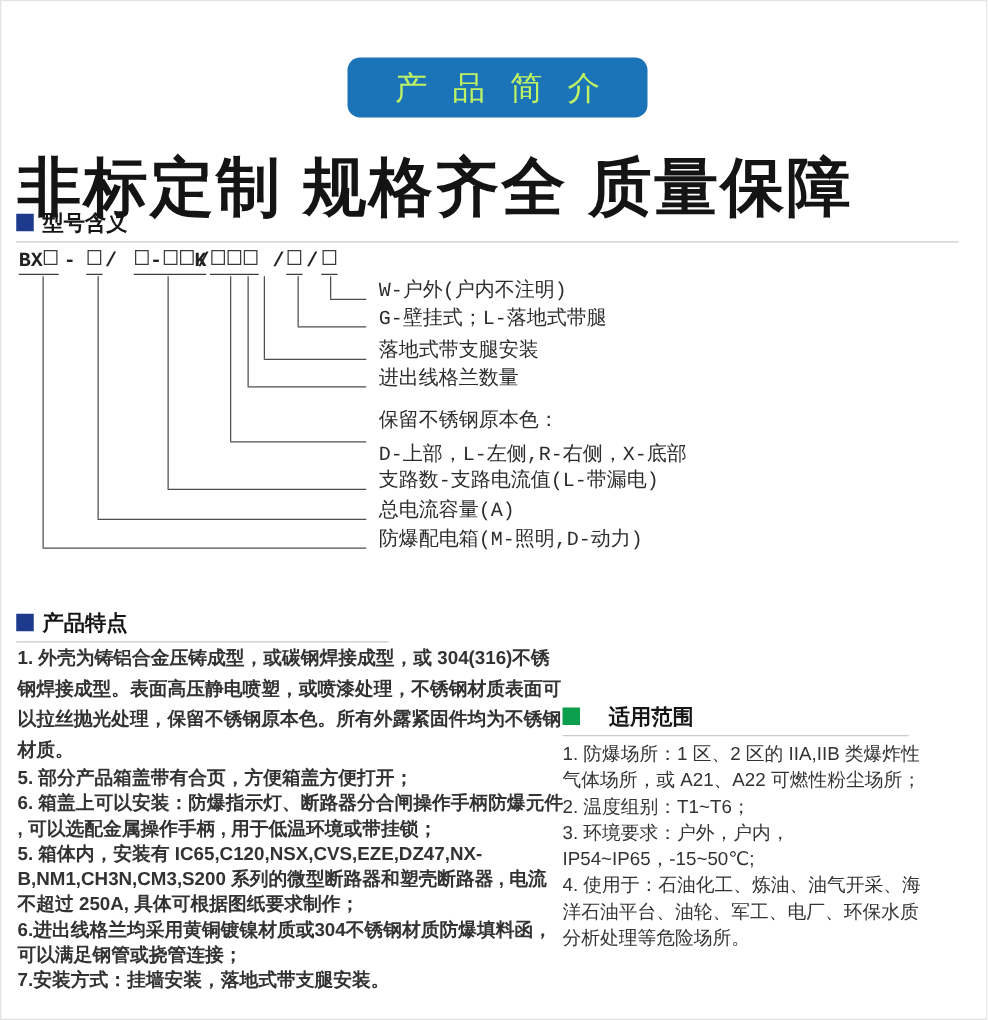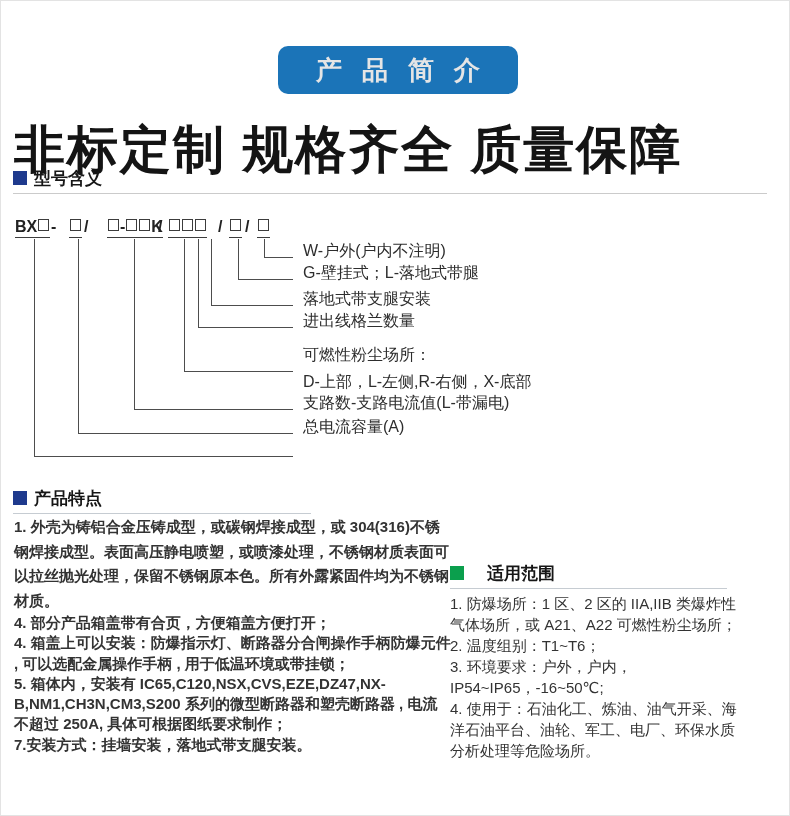--- a/index.html
+++ b/index.html
@@ -8,41 +8,41 @@
     border:1px solid #e3e3e3;overflow:hidden;
     font-family:"Liberation Sans","DejaVu Sans",sans-serif;color:#333;
   }
   
   .banner{
     position:absolute;left:277px;top:45px;width:240px;height:48px;
     background:var(--banner-blue,#1b74b8);border-radius:10px;
     display:flex;align-items:center;justify-content:center;
   }
   .banner .banner-text{
-    color:#e5e5e5;font-size:26px;font-weight:bold;letter-spacing:20px;margin-right:-20px;
+    color:#bef264;font-size:26px;font-weight:normal;letter-spacing:20px;margin-right:-20px;
   }
   
   .headline{
     position:absolute;left:0;top:102px;width:100%;margin:13px;text-align:left;
     font-size:51px;font-weight:bold;color:#141414;letter-spacing:2px;white-space:nowrap;
   }
   
   .sec-header{
     position:absolute;display:flex;align-items:center;gap:7px;
     padding-bottom:6px;border-bottom:1px solid #c6ccd2;height:18px;
   }
   .sec-header .sq{width:14px;height:14px;flex:0 0 auto;}
   .sq.navy{background:var(--marker-navy,#1e3a8d);}
   .sq.green{background:var(--marker-green,#0b9f4d);}
   .sec-title{font-size:17px;font-weight:bold;color:#161616;white-space:nowrap;text-align:center;}
   .model-header{left:12px;top:168px;width:754px;border-bottom:1px solid #cbcbcb;}
   .features-header{left:12px;top:488px;width:298px;}
   .scope-header{left:449px;top:563px;width:277px;gap:23px;}
   
-  .diagram{position:absolute;left:14px;top:216px;width:748px;height:258px;}
+  .diagram{position:absolute;left:14px;top:198px;width:748px;height:258px;font-family:Liberation Mono, monospace;}
   .code-seg{
     position:absolute;top:0;height:20px;line-height:20px;white-space:nowrap;
     font-size:16px;font-weight:bold;color:#222;
   }
   .code-seg.u{border-bottom:1.5px solid #3c3c3c;}
   .code-box{
     display:inline-block;width:9px;height:10px;border:1.5px solid #3c3c3c;
     margin:0 1px;vertical-align:1px;
   }
   .vline{position:absolute;width:1px;background:#4d4d4d;}
@@ -93,48 +93,50 @@
       <div class="hline" style="left: 223px; top: 62px; width: 55px;"></div>
       <div class="c-label" style="top: 48px; text-align: right;">G-壁挂式；L-落地式带腿</div>
       <div class="vline" style="left: 196px; top: 22px; height: 66px;"></div>
       <div class="hline" style="left: 196px; top: 88px; width: 82px;"></div>
       <div class="c-label" style="top: 74px;">落地式带支腿安装</div>
       <div class="vline" style="left: 183px; top: 22px; height: 88px;"></div>
       <div class="hline" style="left: 183px; top: 110px; width: 95px;"></div>
       <div class="c-label" style="top: 96px;">进出线格兰数量</div>
       <div class="vline" style="left: 169px; top: 22px; height: 132px;"></div>
       <div class="hline" style="left: 169px; top: 154px; width: 109px;"></div>
-      <div class="c-label" style="top: 130px;">可燃性粉尘场所：</div>
+      <div class="c-label" style="top: 130px;">保留不锈钢原本色：</div>
       <div class="c-label" style="top: 157px;">D-上部，L-左侧,R-右侧，X-底部</div>
       <div class="vline" style="left: 119px; top: 22px; height: 170px;"></div>
       <div class="hline" style="left: 119px; top: 192px; width: 159px;"></div>
       <div class="c-label" style="top: 178px;">支路数-支路电流值(L-带漏电)</div>
       <div class="vline" style="left: 63px; top: 22px; height: 194px;"></div>
       <div class="hline" style="left: 63px; top: 216px; width: 215px;"></div>
       <div class="c-label" style="top: 202px;">总电流容量(A)</div>
       <div class="vline" style="left: 19px; top: 22px; height: 217px;"></div>
       <div class="hline" style="left: 19px; top: 239px; width: 259px;"></div>
+      <div class="c-label" style="top: 225px;">防爆配电箱(M-照明,D-动力)</div>
     </div>
 
   <div class="sec-header features-header">
     <span class="sq navy"></span>
     <span class="sec-title">产品特点</span>
   </div>
   <div class="features" id="features">
       <div class="item">1. 外壳为铸铝合金压铸成型，或碳钢焊接成型，或 304(316)不锈钢焊接成型。表面高压静电喷塑，或喷漆处理，不锈钢材质表面可以拉丝抛光处理，保留不锈钢原本色。所有外露紧固件均为不锈钢材质。</div>
-      <div class="item">4. 部分产品箱盖带有合页，方便箱盖方便打开；</div>
-      <div class="item">4. 箱盖上可以安装：防爆指示灯、断路器分合闸操作手柄防爆元件 , 可以选配金属操作手柄 , 用于低温环境或带挂锁；</div>
+      <div class="item">5. 部分产品箱盖带有合页，方便箱盖方便打开；</div>
+      <div class="item">6. 箱盖上可以安装：防爆指示灯、断路器分合闸操作手柄防爆元件 , 可以选配金属操作手柄 , 用于低温环境或带挂锁；</div>
       <div class="item">5. 箱体内，安装有 IC65,C120,NSX,CVS,EZE,DZ47,NX-B,NM1,CH3N,CM3,S200 系列的微型断路器和塑壳断路器 , 电流不超过 250A, 具体可根据图纸要求制作；</div>
+      <div class="item">6.进出线格兰均采用黄铜镀镍材质或304不锈钢材质防爆填料函，可以满足钢管或挠管连接；</div>
       <div class="item">7.安装方式：挂墙安装，落地式带支腿安装。</div>
     </div>
 
   <div class="sec-header scope-header">
     <span class="sq green"></span>
     <span class="sec-title">适用范围</span>
   </div>
   <div class="scope" id="scope">
       <div class="item">1. 防爆场所：1 区、2 区的 IIA,IIB 类爆炸性气体场所，或 A21、A22 可燃性粉尘场所；</div>
       <div class="item">2. 温度组别：T1~T6；</div>
-      <div class="item">3. 环境要求：户外，户内，IP54~IP65，-16~50℃;</div>
+      <div class="item">3. 环境要求：户外，户内，IP54~IP65，-15~50℃;</div>
       <div class="item">4. 使用于：石油化工、炼油、油气开采、海洋石油平台、油轮、军工、电厂、环保水质分析处理等危险场所。</div>
     </div>
 
 </div>
 
 </body></html>

